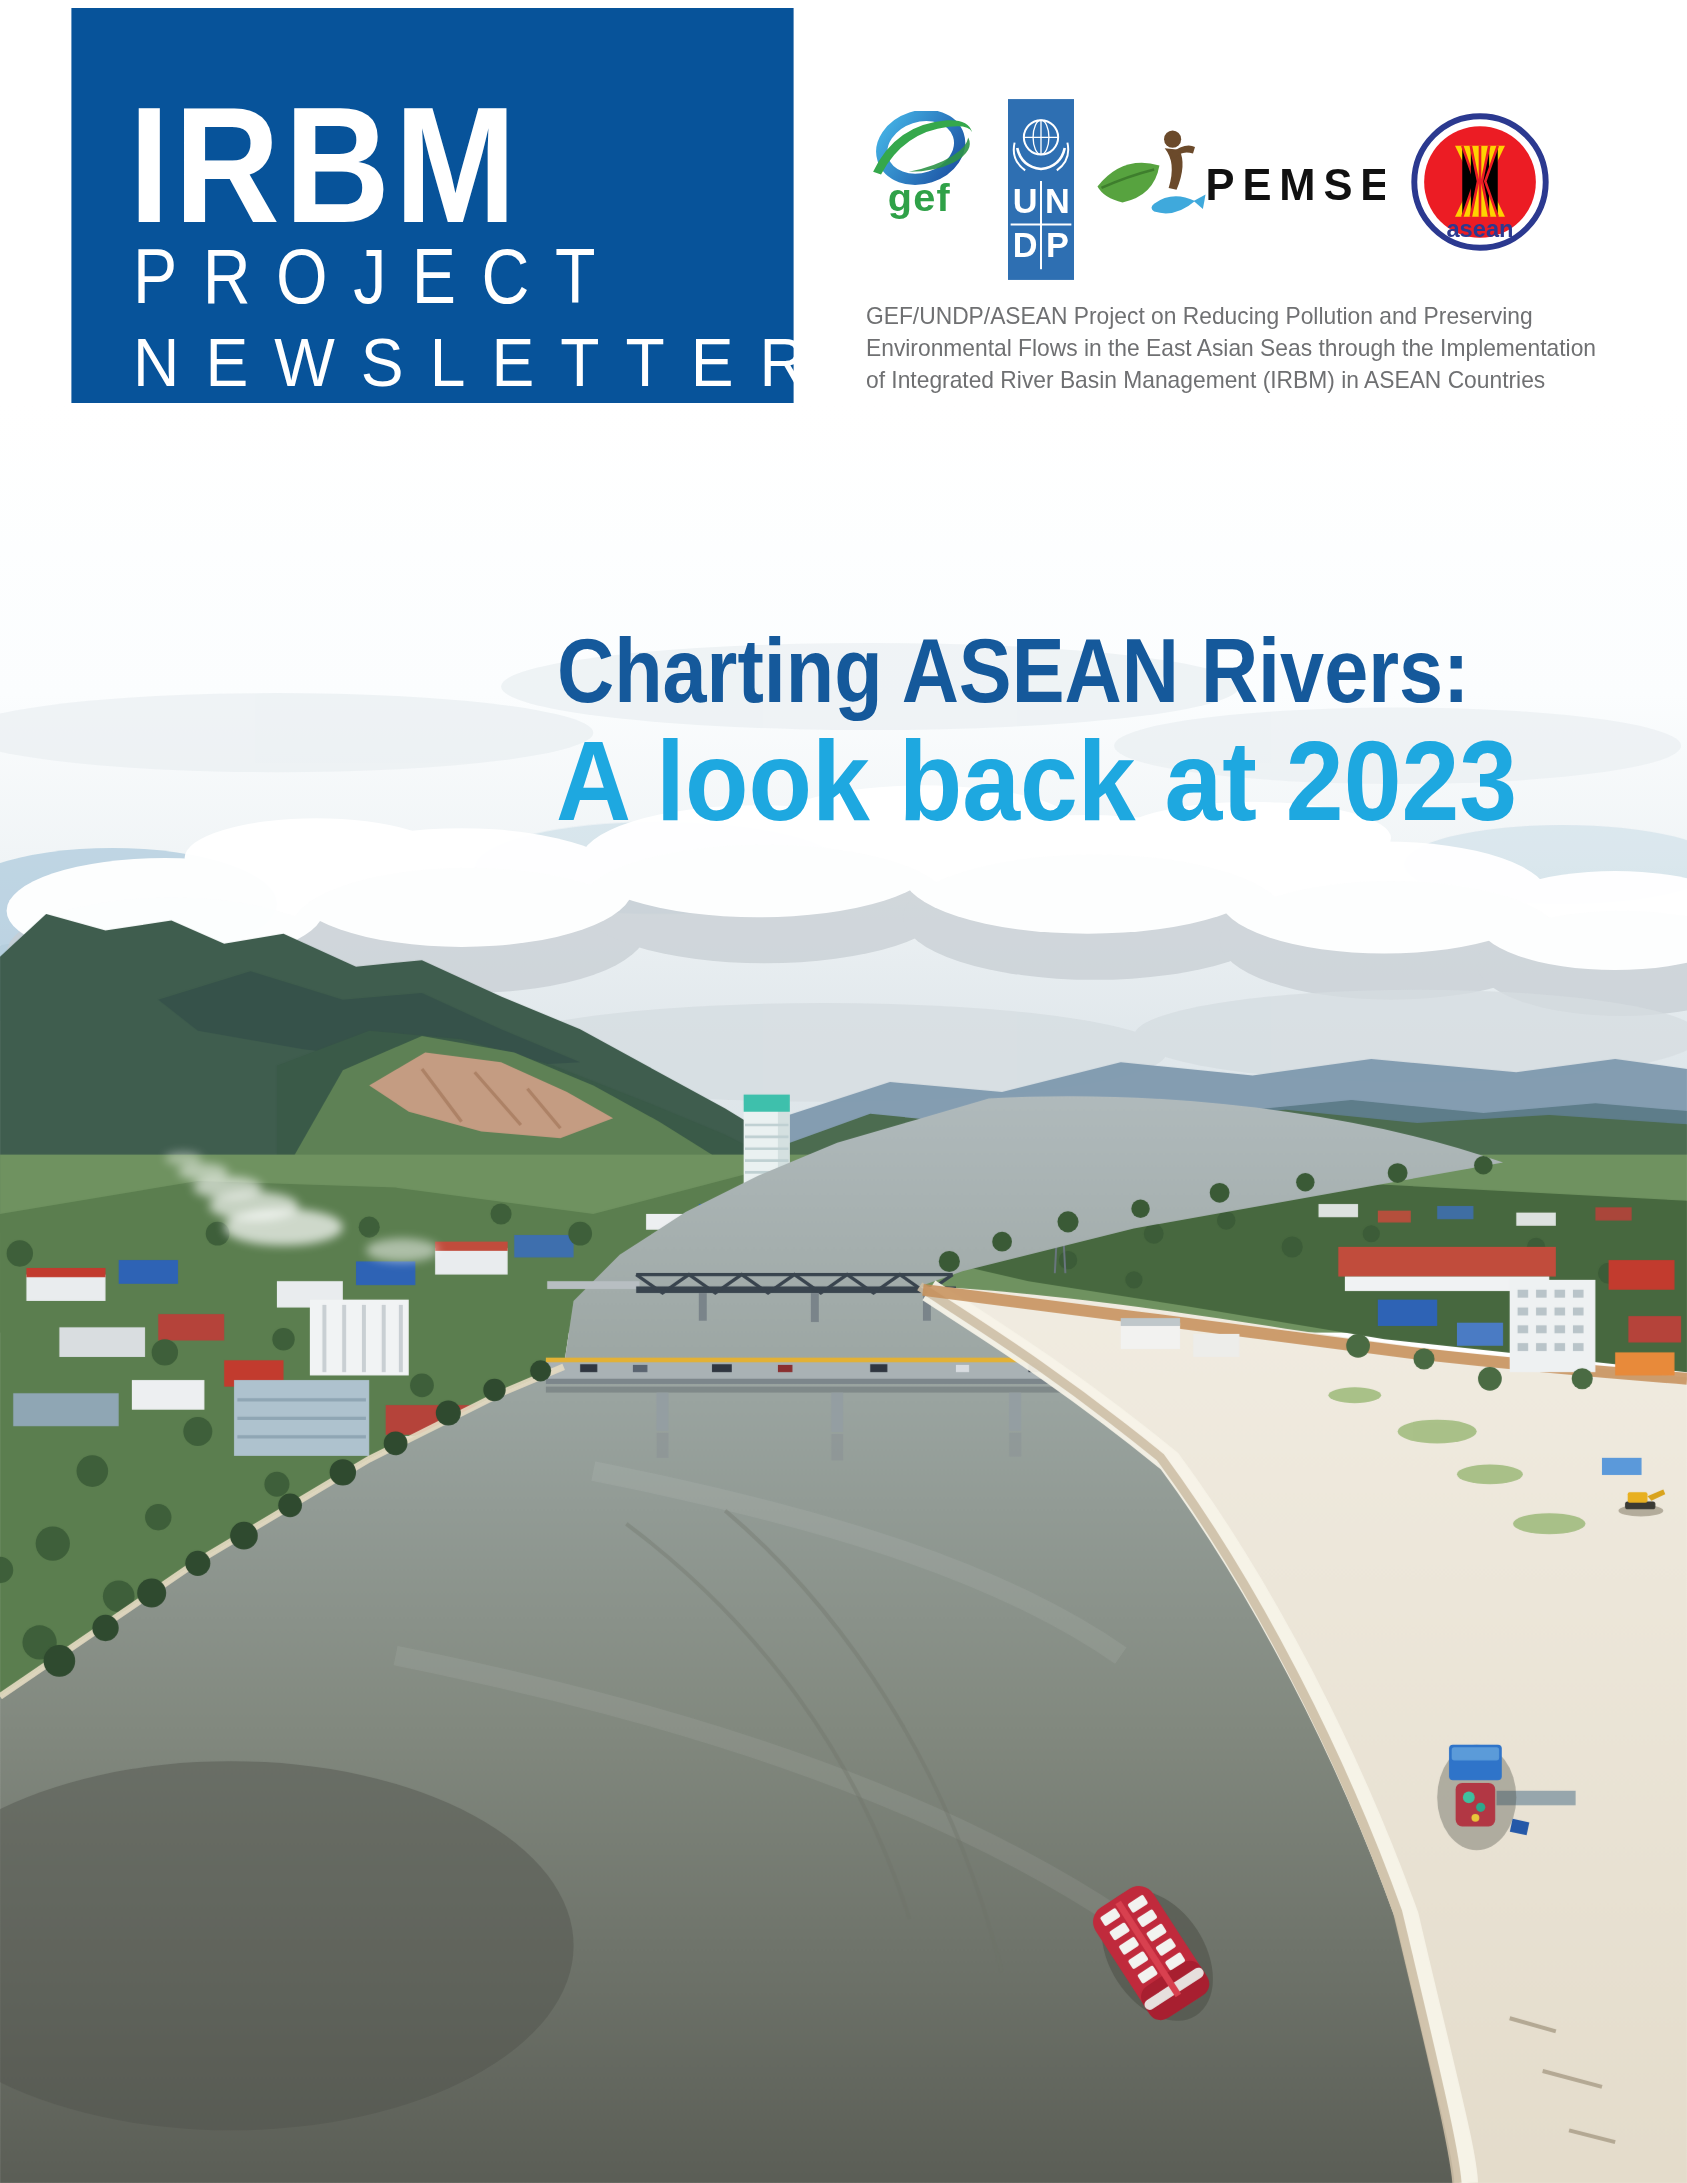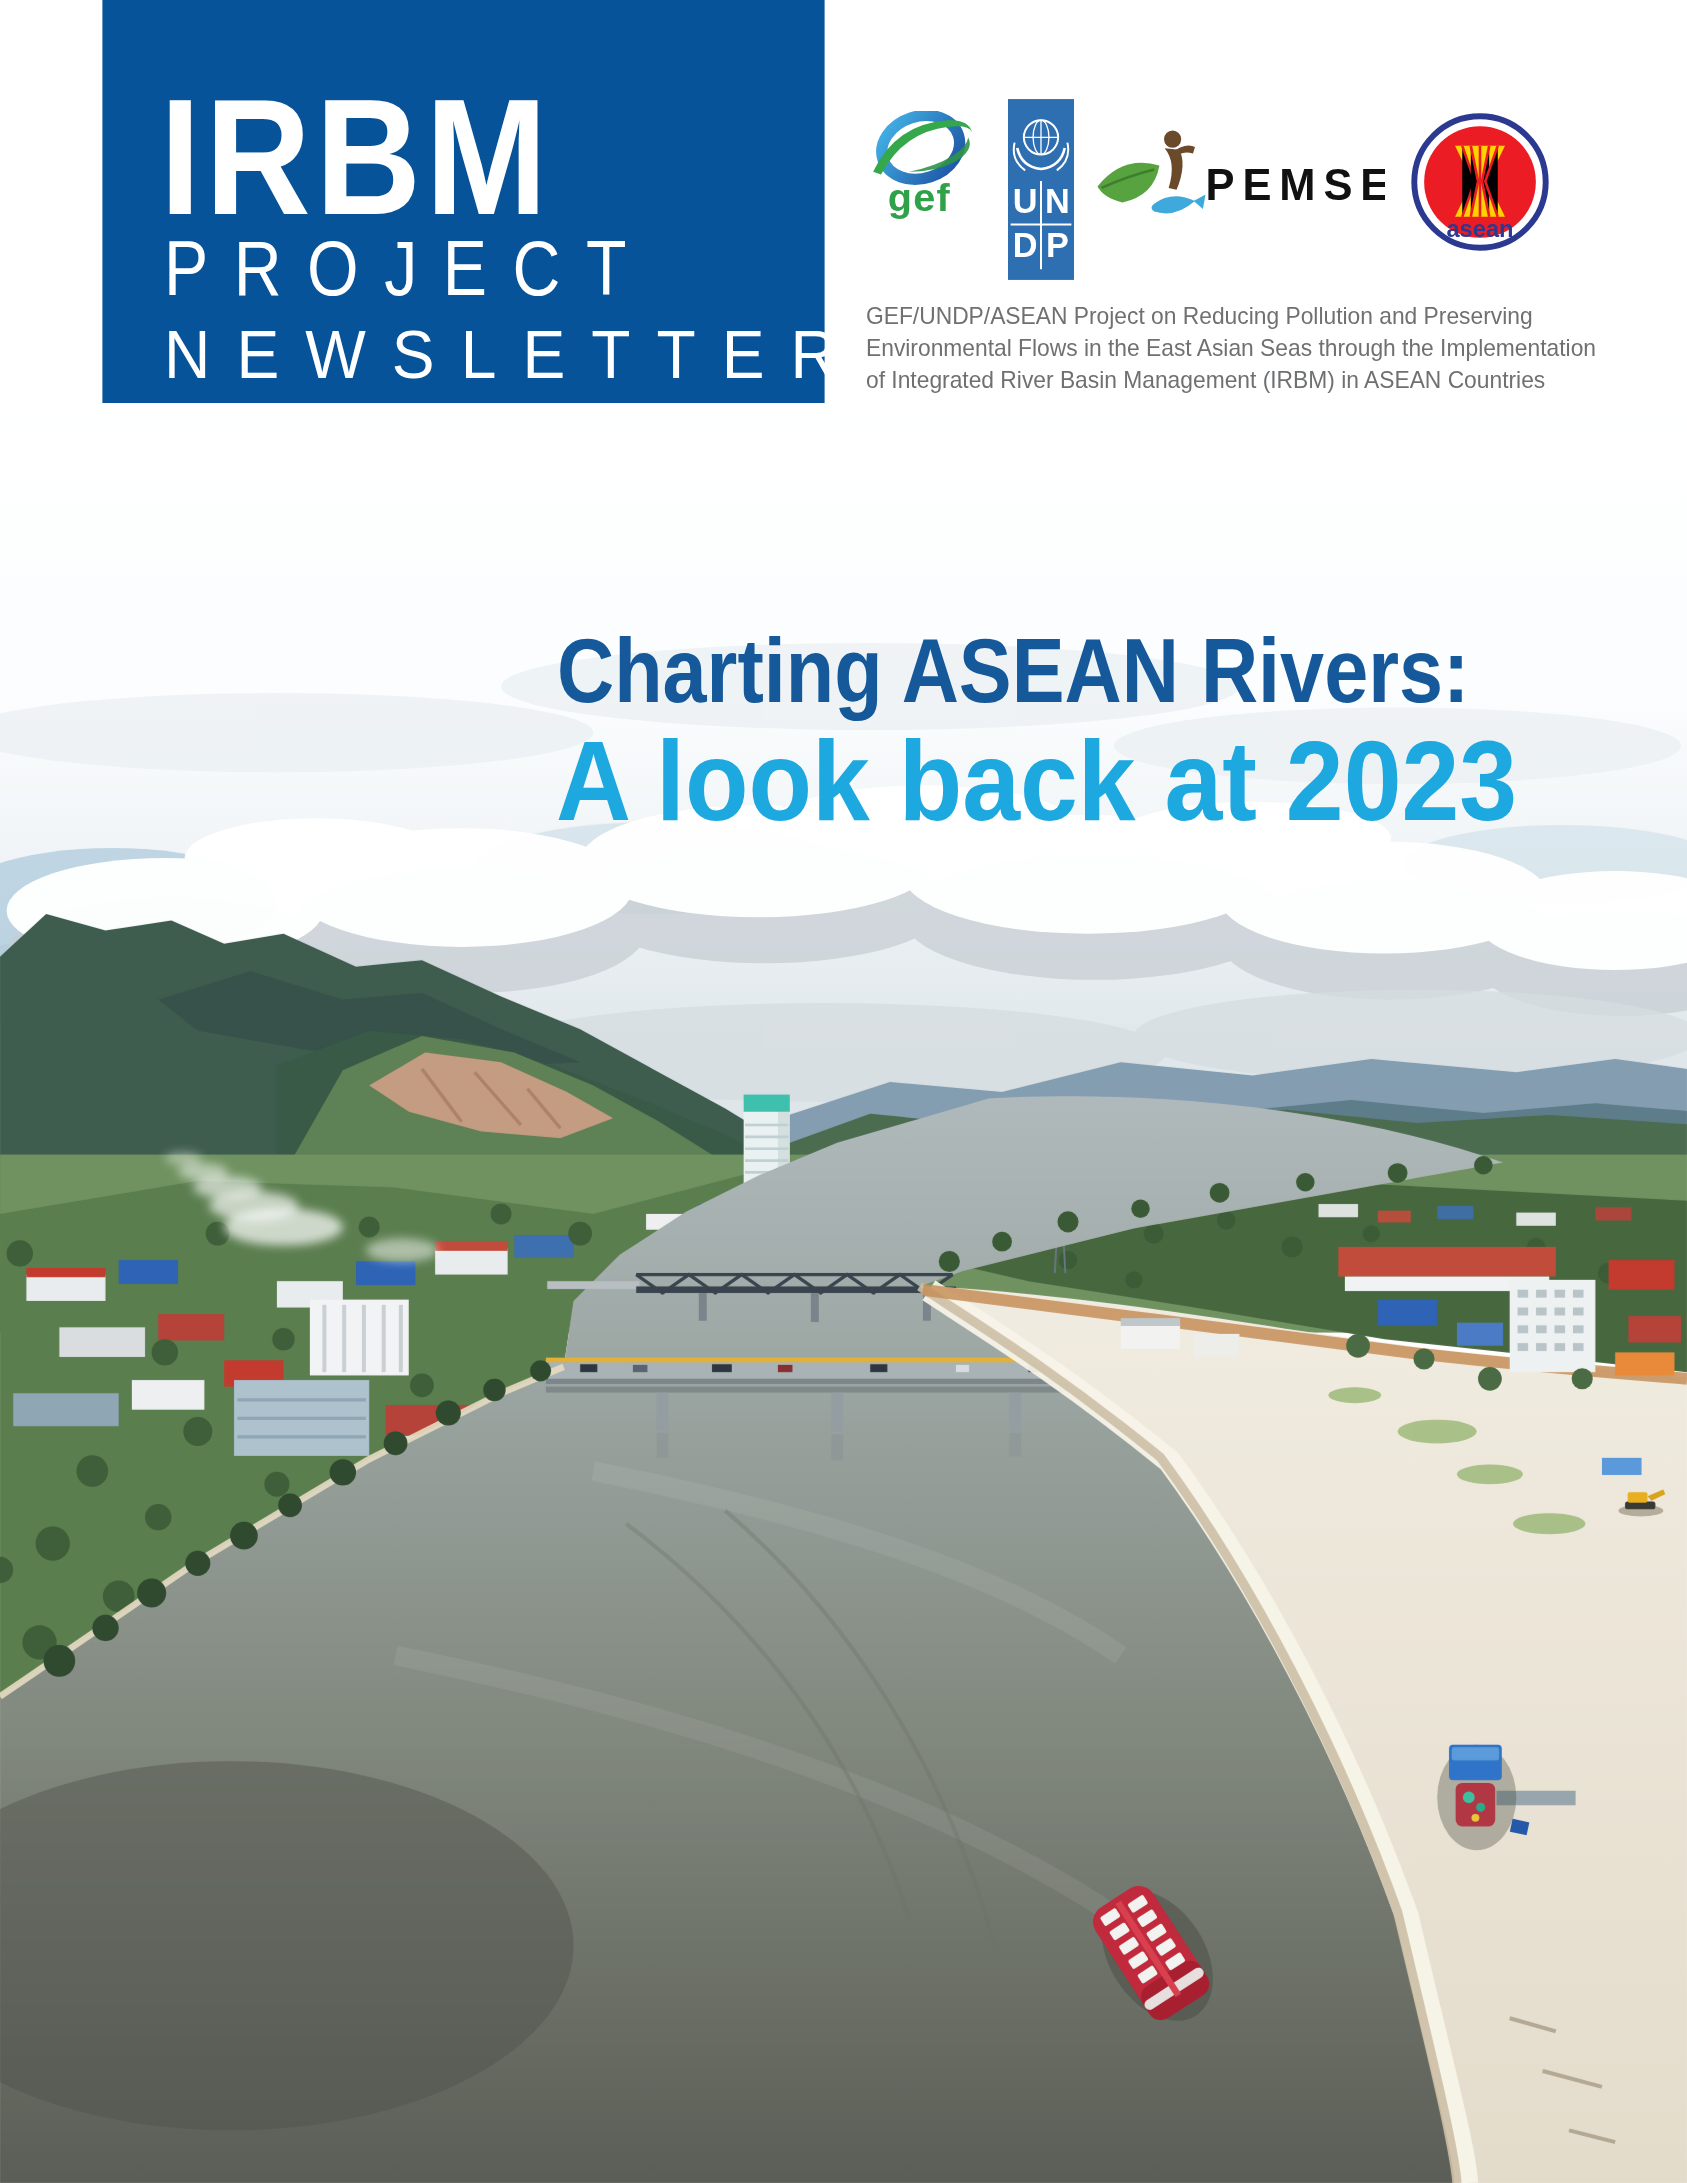--- a/index.html
+++ b/index.html
@@ -1,20 +1,20 @@
 <!DOCTYPE html>
 <html style="font-size:10.6px"><head>
 <meta charset="utf-8">
 <style>
   html,body{margin:0;padding:0;background:#ffffff;}
   body{width:1687px;height:2183px;position:relative;overflow:hidden;
        font-family:"Liberation Sans", sans-serif;}
 
   
-  .header-box{position:absolute;left:71px;top:0;width:674px;height:483px;margin-left:31px;}
+  .header-box{position:absolute;left:71px;top:8px;width:674px;height:483px;}
   .header-box .bg{position:absolute;inset:0;}
   .m-line{position:absolute;color:#fff;white-space:nowrap;line-height:1;
           transform-origin:left top;}
   .m-title{left:58px;top:74px;font-size:166px;font-weight:bold;
            letter-spacing:5.3px;transform:scaleX(0.88);}
   .m-sub1{left:62px;top:229px;font-size:78px;font-weight:normal;
           letter-spacing:30px;transform:scaleX(0.85);}
   .m-sub2{left:62px;top:320px;font-size:69px;font-weight:normal;
           letter-spacing:28px;transform:scaleX(0.93);}
   .m-edition{left:63px;top:417px;font-size:28px;font-weight:bold;

